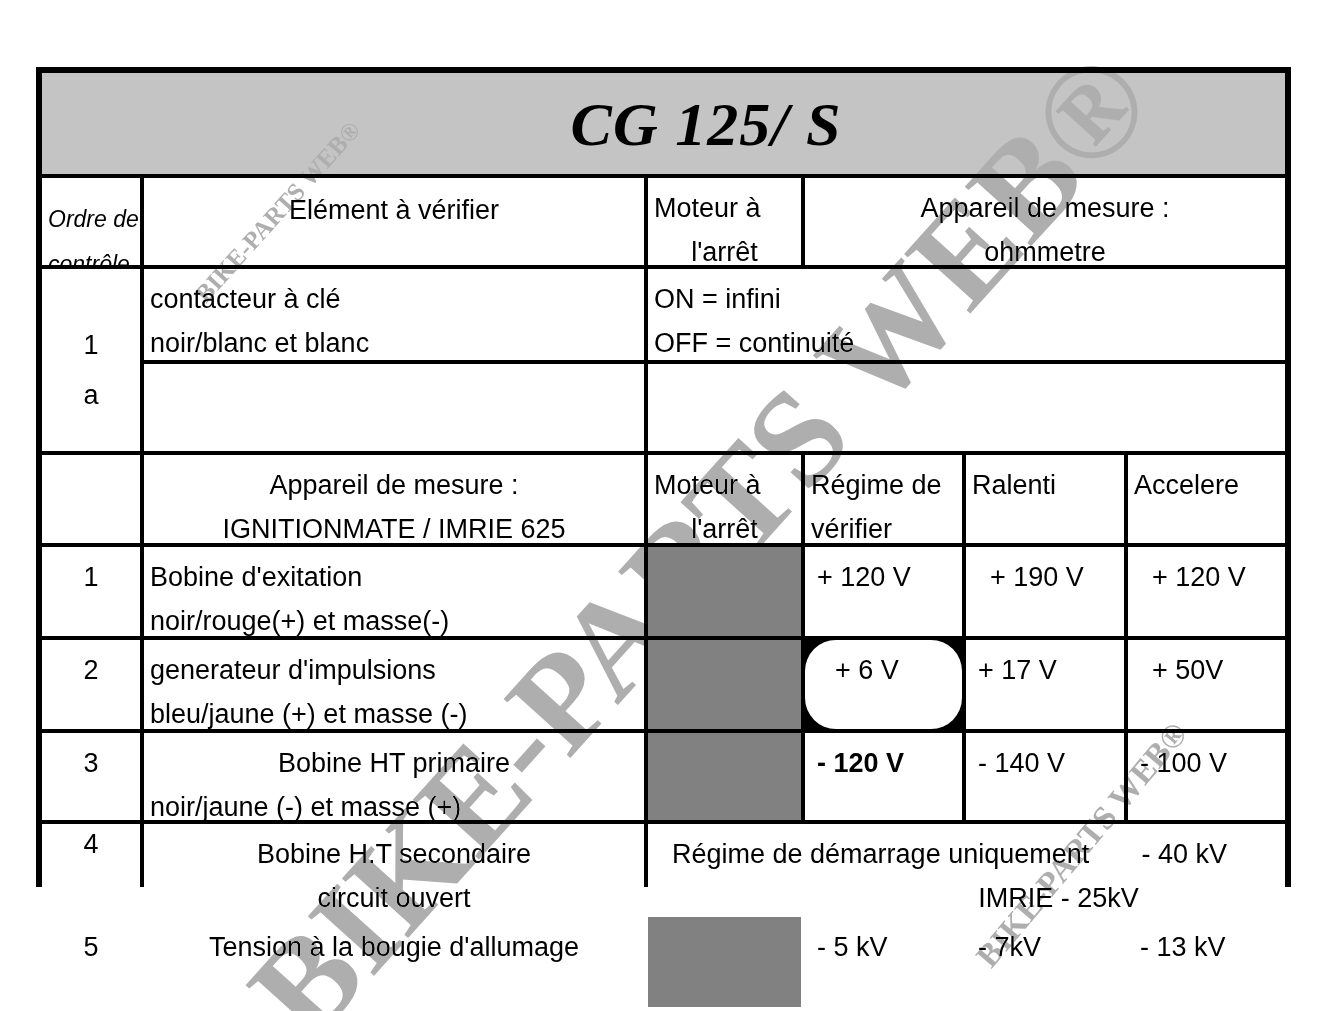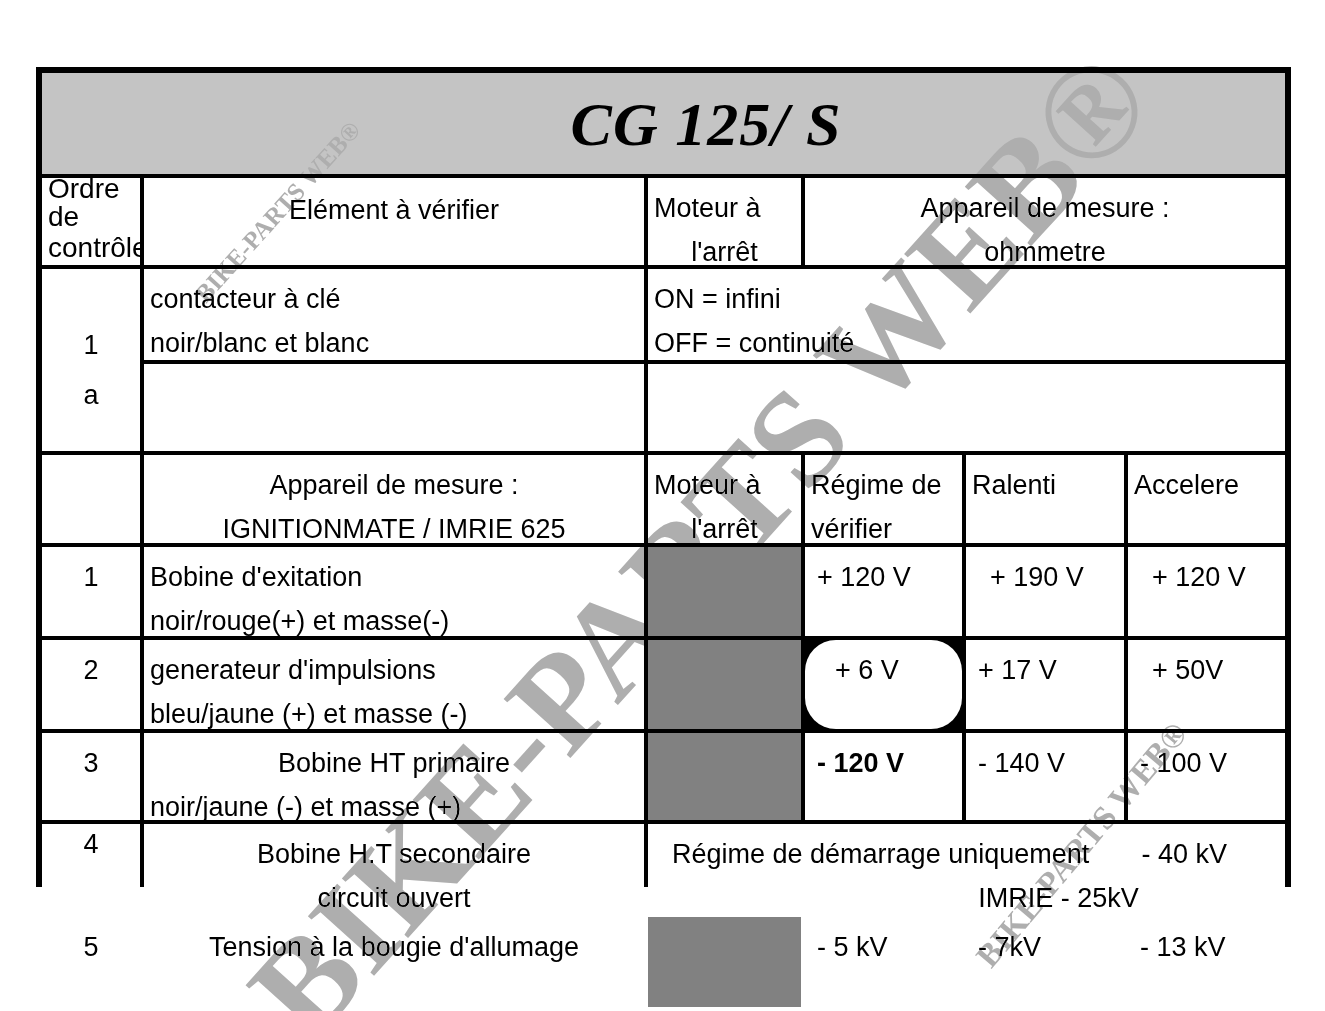--- a/index.html
+++ b/index.html
@@ -25,21 +25,21 @@
     font-family:"Liberation Serif",serif;font-style:italic;font-weight:bold;
     font-size:62px;letter-spacing:1px;
   }
 
   .ln{height:44px;display:flex;align-items:center;}
   .ln.left{padding-left:6px;}
   .ln.center{justify-content:center;}
   .pt8{padding-top:8px;}
   .pt10{padding-top:10px;}
 
-  .ordre-head{font-size:28px;padding-top:2px;}
+  .ordre-head{font-size:23px;padding-top:19px;font-style:italic;}
   .ordre-head .ln{height:45px;padding-left:6px;}
 
   .s1-ordre{padding-top:51px;text-align:center;}
   .s1-ordre .ln{height:50px;justify-content:center;}
 
   .num{padding-top:8px;text-align:center;}
   .num .ln{height:44px;justify-content:center;}
   .num.tight{padding-top:0;}
   .num.tight .ln{height:40px;}
 

